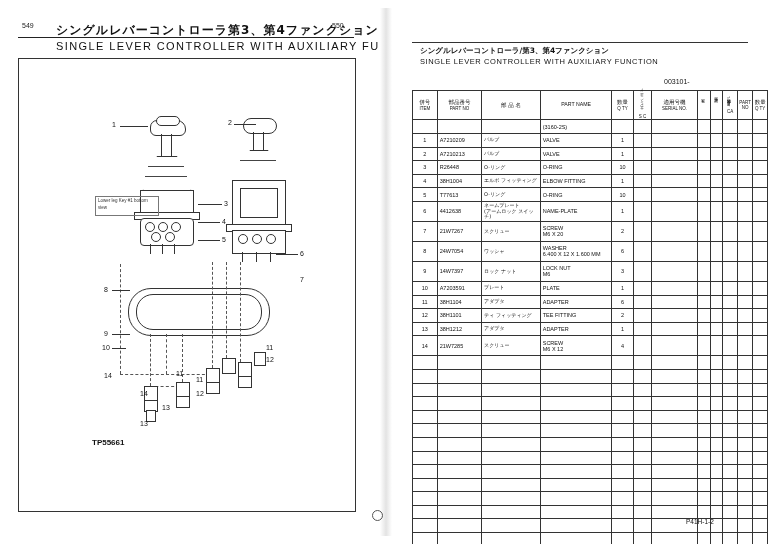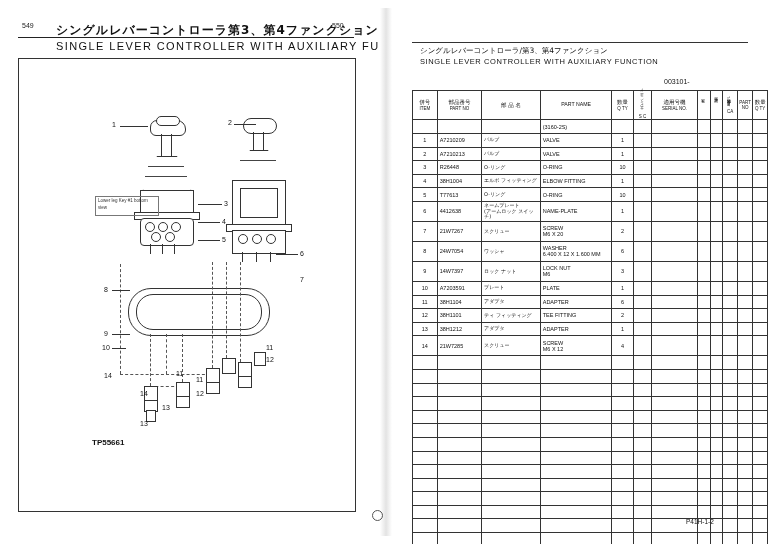--- a/index.html
+++ b/index.html
@@ -77,20 +77,21 @@
     letter-spacing:0.5px;
     font-family:"Liberation Serif", serif;
     z-index:50;
     text-shadow:0 0 2px rgba(255,255,255,.6);
   }
 
   
   .r-title-jp{
     position:absolute;left:420px;top:46px;font-size:7.5px;color:#111;
     font-family:"DejaVu Sans", sans-serif;
+    font-weight:bold;
   }
   .r-title-en{
     position:absolute;left:420px;top:57px;font-size:7.5px;color:#111;letter-spacing:.6px;
   }
   .r-rule{
     position:absolute;left:412px;top:42px;width:336px;height:1px;background:#333;
   }
   .r-code{
     position:absolute;left:664px;top:78px;font-size:7px;color:#111;
   }

